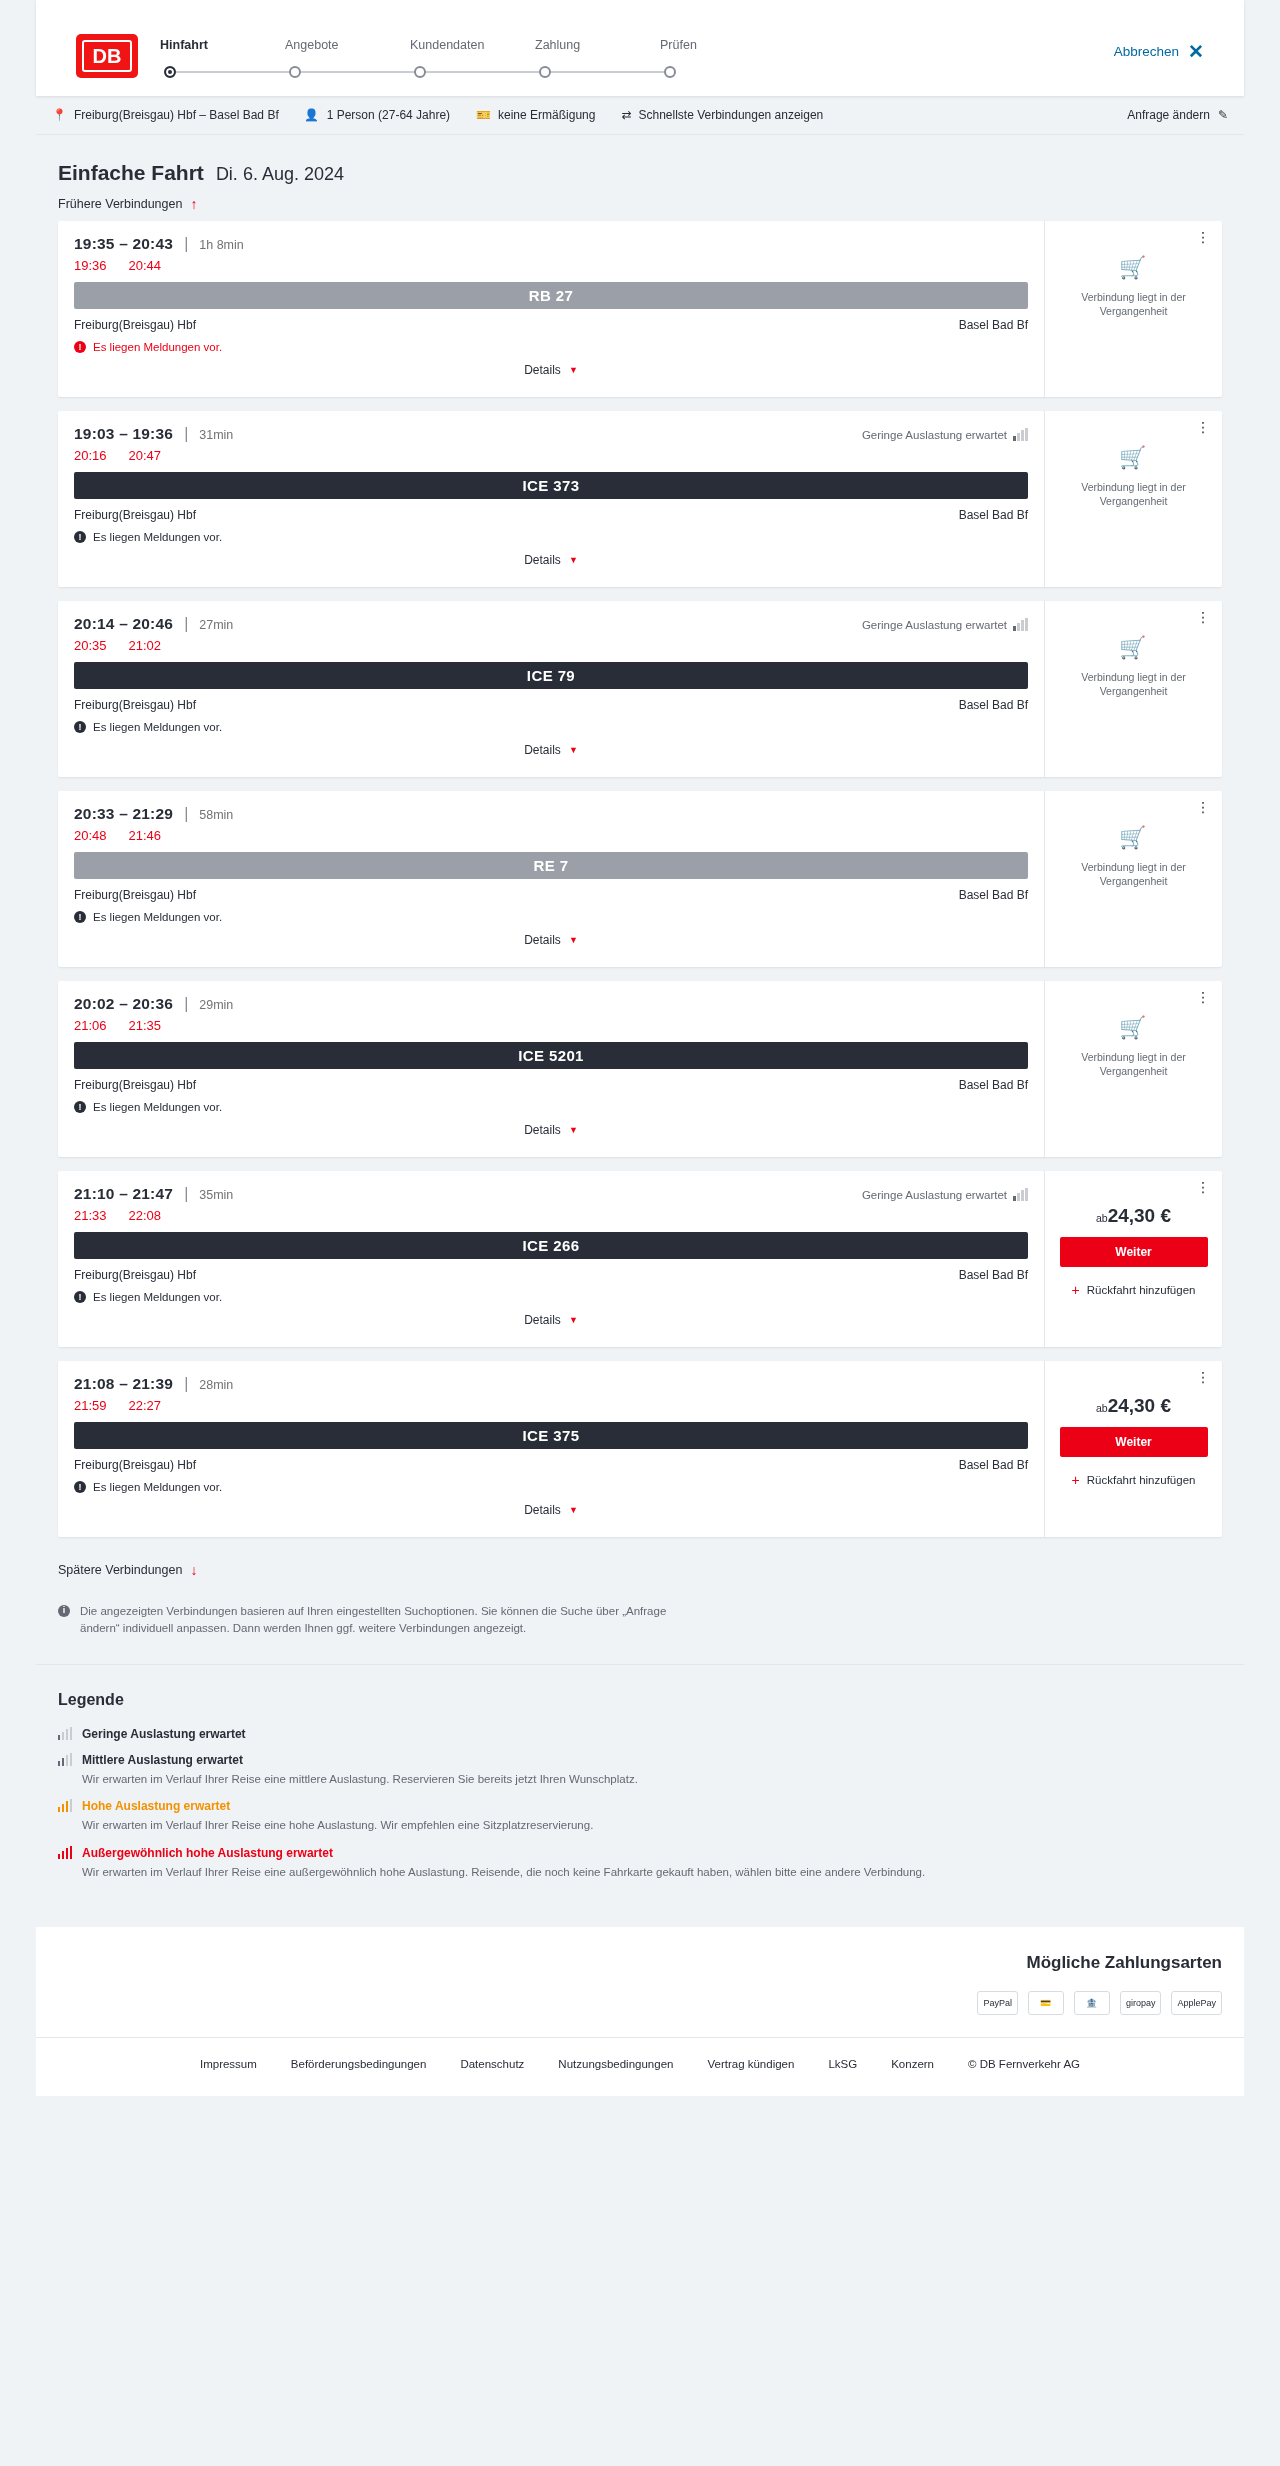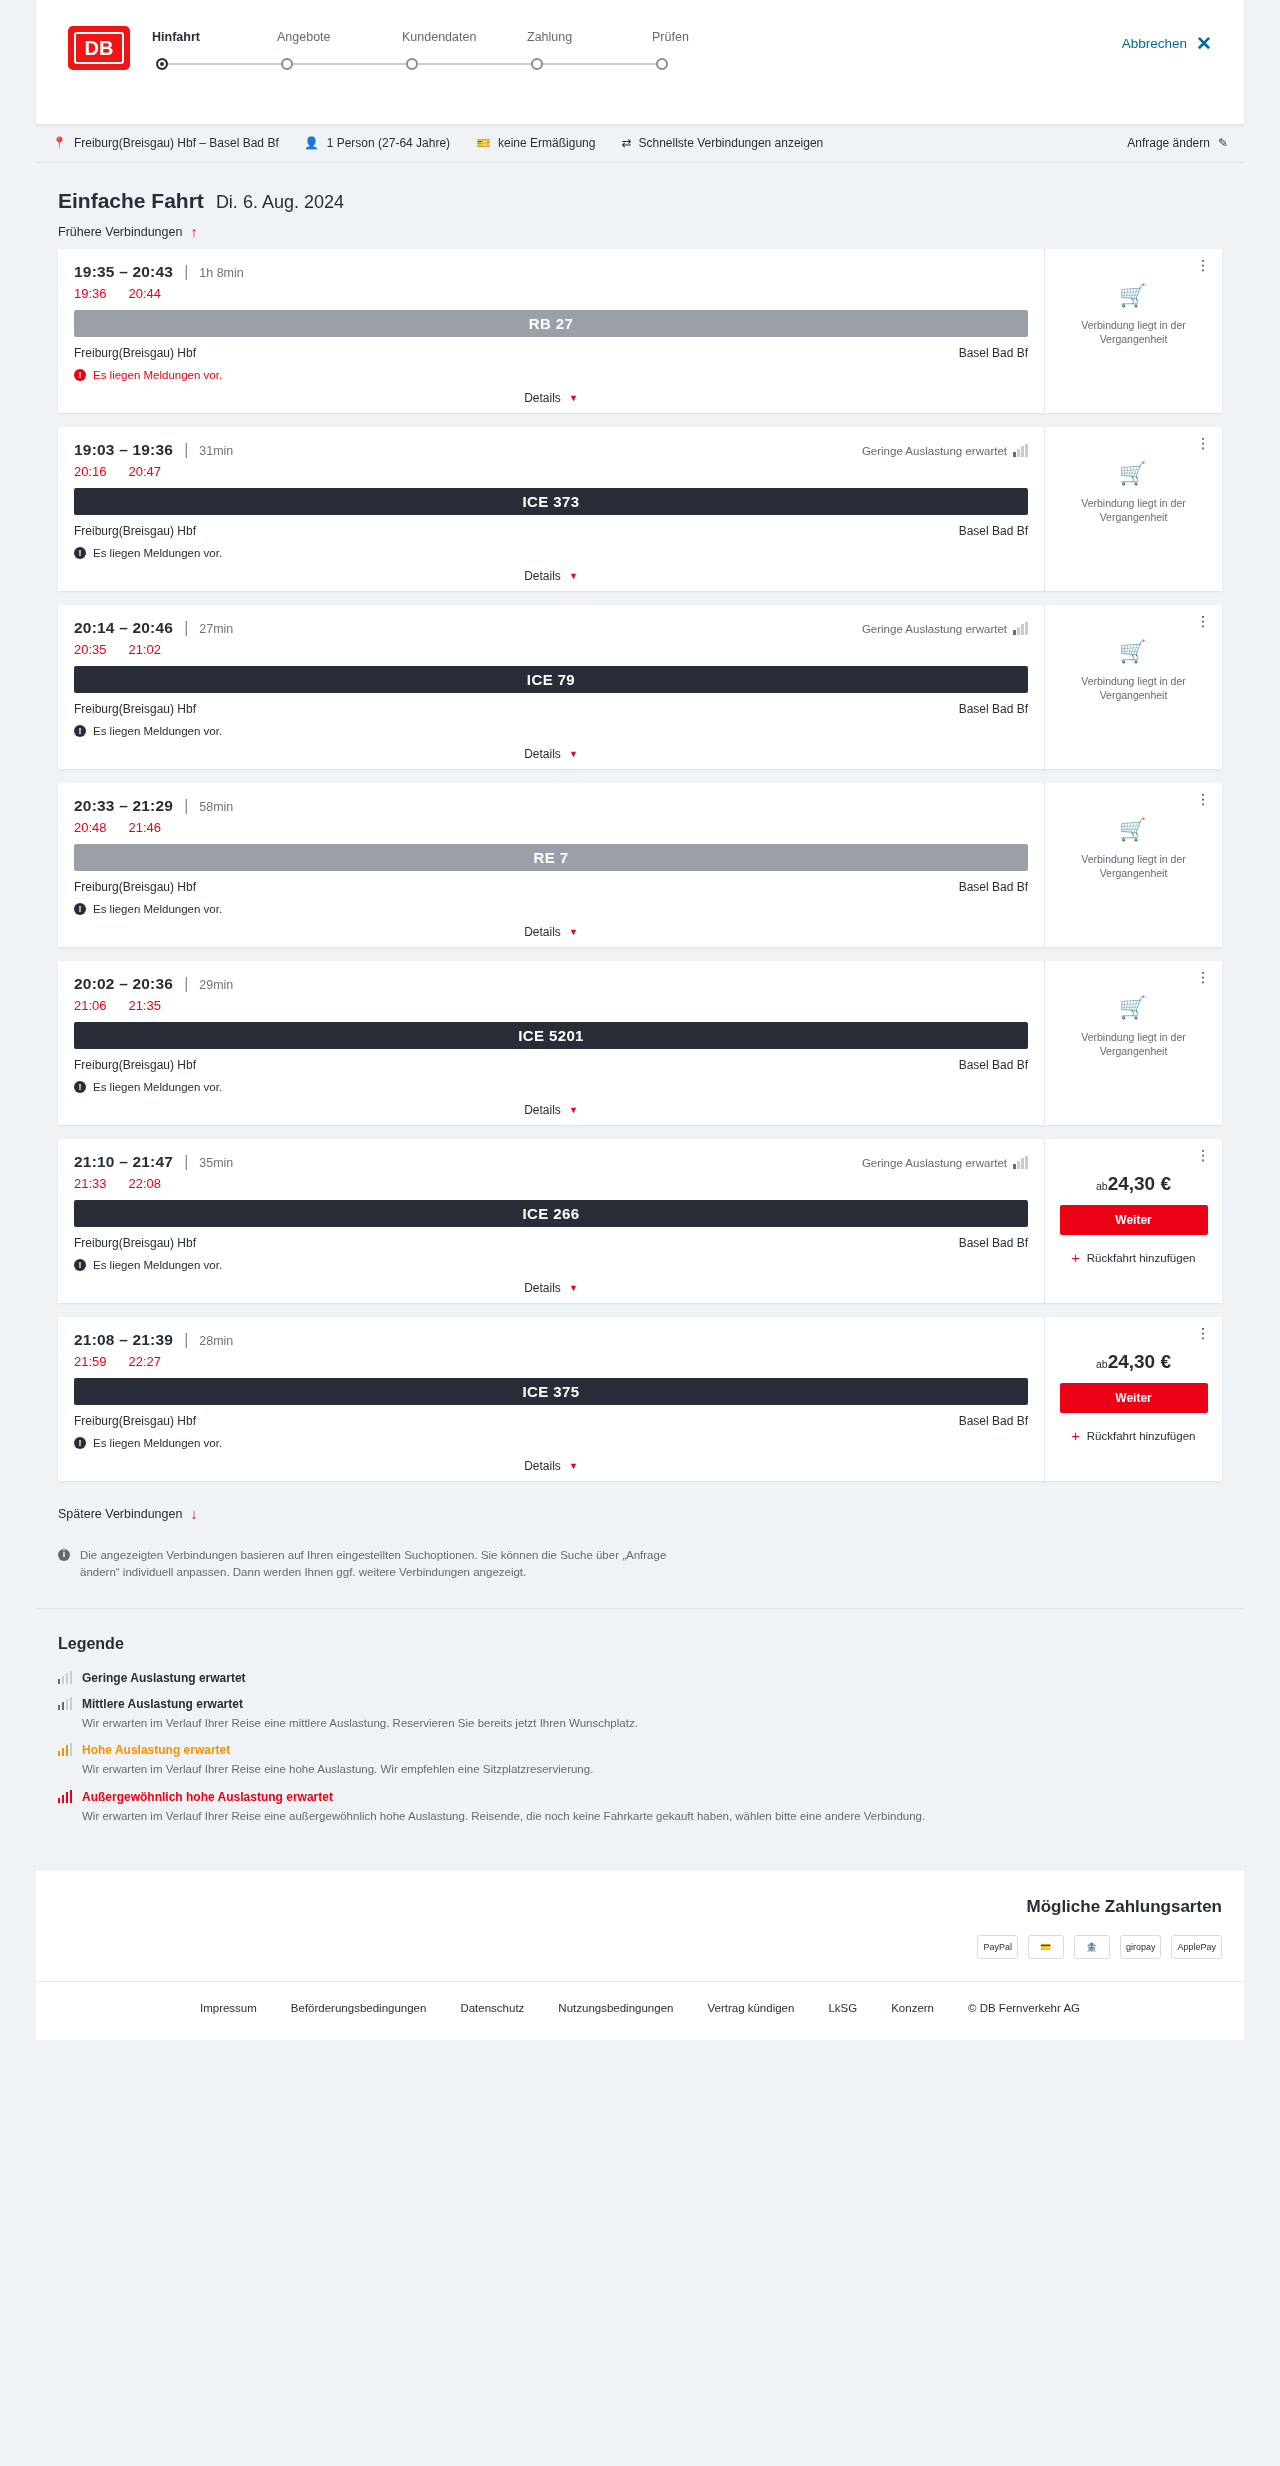--- a/index.html
+++ b/index.html
@@ -9,24 +9,24 @@
     font-family: "Liberation Sans", sans-serif;
     color: #282d37;
   }
   body { width: 1280px; }
   .page { width: 1280px; margin: 0 auto; position: relative; }
 
   
   .header-wrap {
     background: #ffffff;
     margin: 0 36px;
-    padding: 4px;
+    padding: 12px;
     box-shadow: 0 1px 3px rgba(0,0,0,0.10);
     position: relative;
-    height: 124px;
+    height: 96px;
   }
   .header-inner {
     display: flex; align-items: flex-start;
     padding: 22px 28px 0 28px;
     position: relative;
     height: 100%;
   }
   .db-logo {
     width: 62px; height: 44px;
     background: #f01414;
@@ -131,21 +131,21 @@
 
   
   .card {
     background: #ffffff;
     margin: 0 22px 14px 22px;
     display: flex;
     box-shadow: 0 1px 2px rgba(0,0,0,0.08);
     border-radius: 2px;
     min-height: 126px;
   }
-  .card-left { flex: 1 1 auto; padding: 14px 16px 8px 16px; position: relative; }
+  .card-left { flex: 1 1 auto; padding: 14px 16px 20px 16px; position: relative; }
   .times-row { display: flex; align-items: baseline; gap: 0; }
   .times { font-size: 15.5px; font-weight: bold; letter-spacing: 0.2px; }
   .sep { color: #878c96; margin: 0 11px; font-weight: normal; }
   .dur { font-size: 12.5px; color: #737373; }
   .occupancy {
     margin-left: auto; font-size: 11.5px; color: #646973;
     display: flex; align-items: center; gap: 6px;
   }
   .occ-icon { display: inline-flex; align-items: flex-end; gap: 1px; height: 11px; }
   .occ-bar { width: 3px; background: #646973; display: inline-block; }

